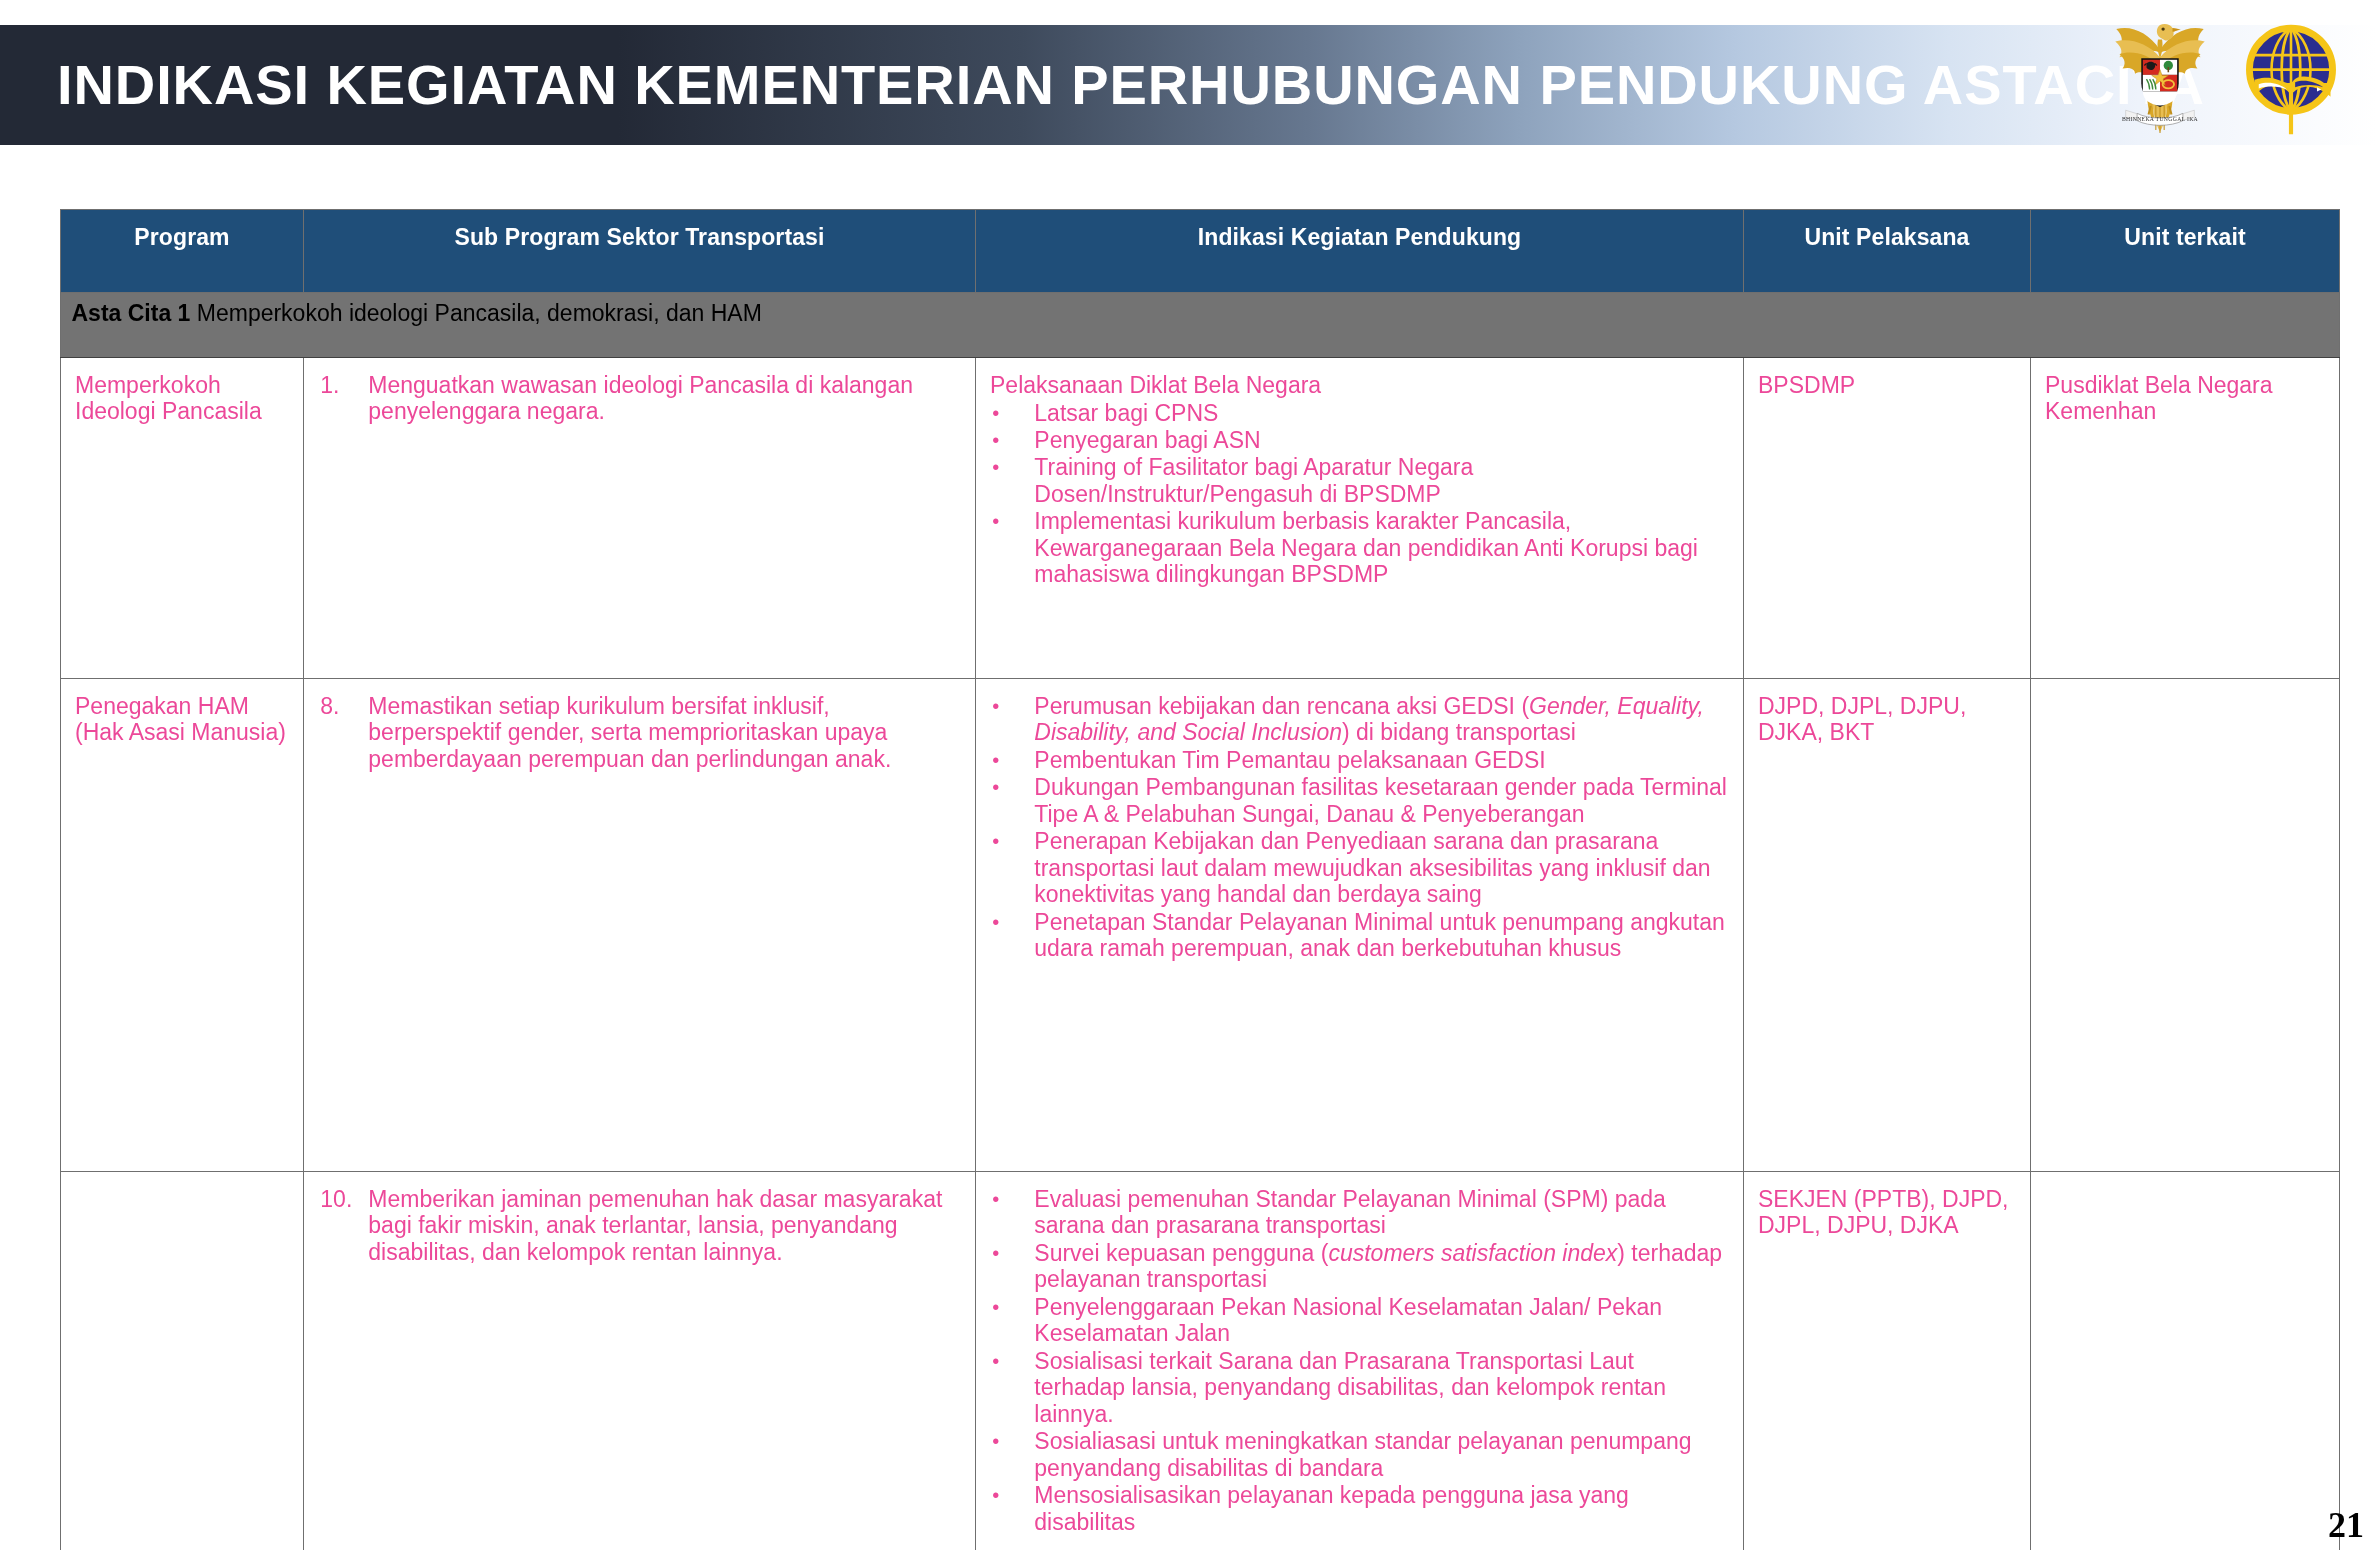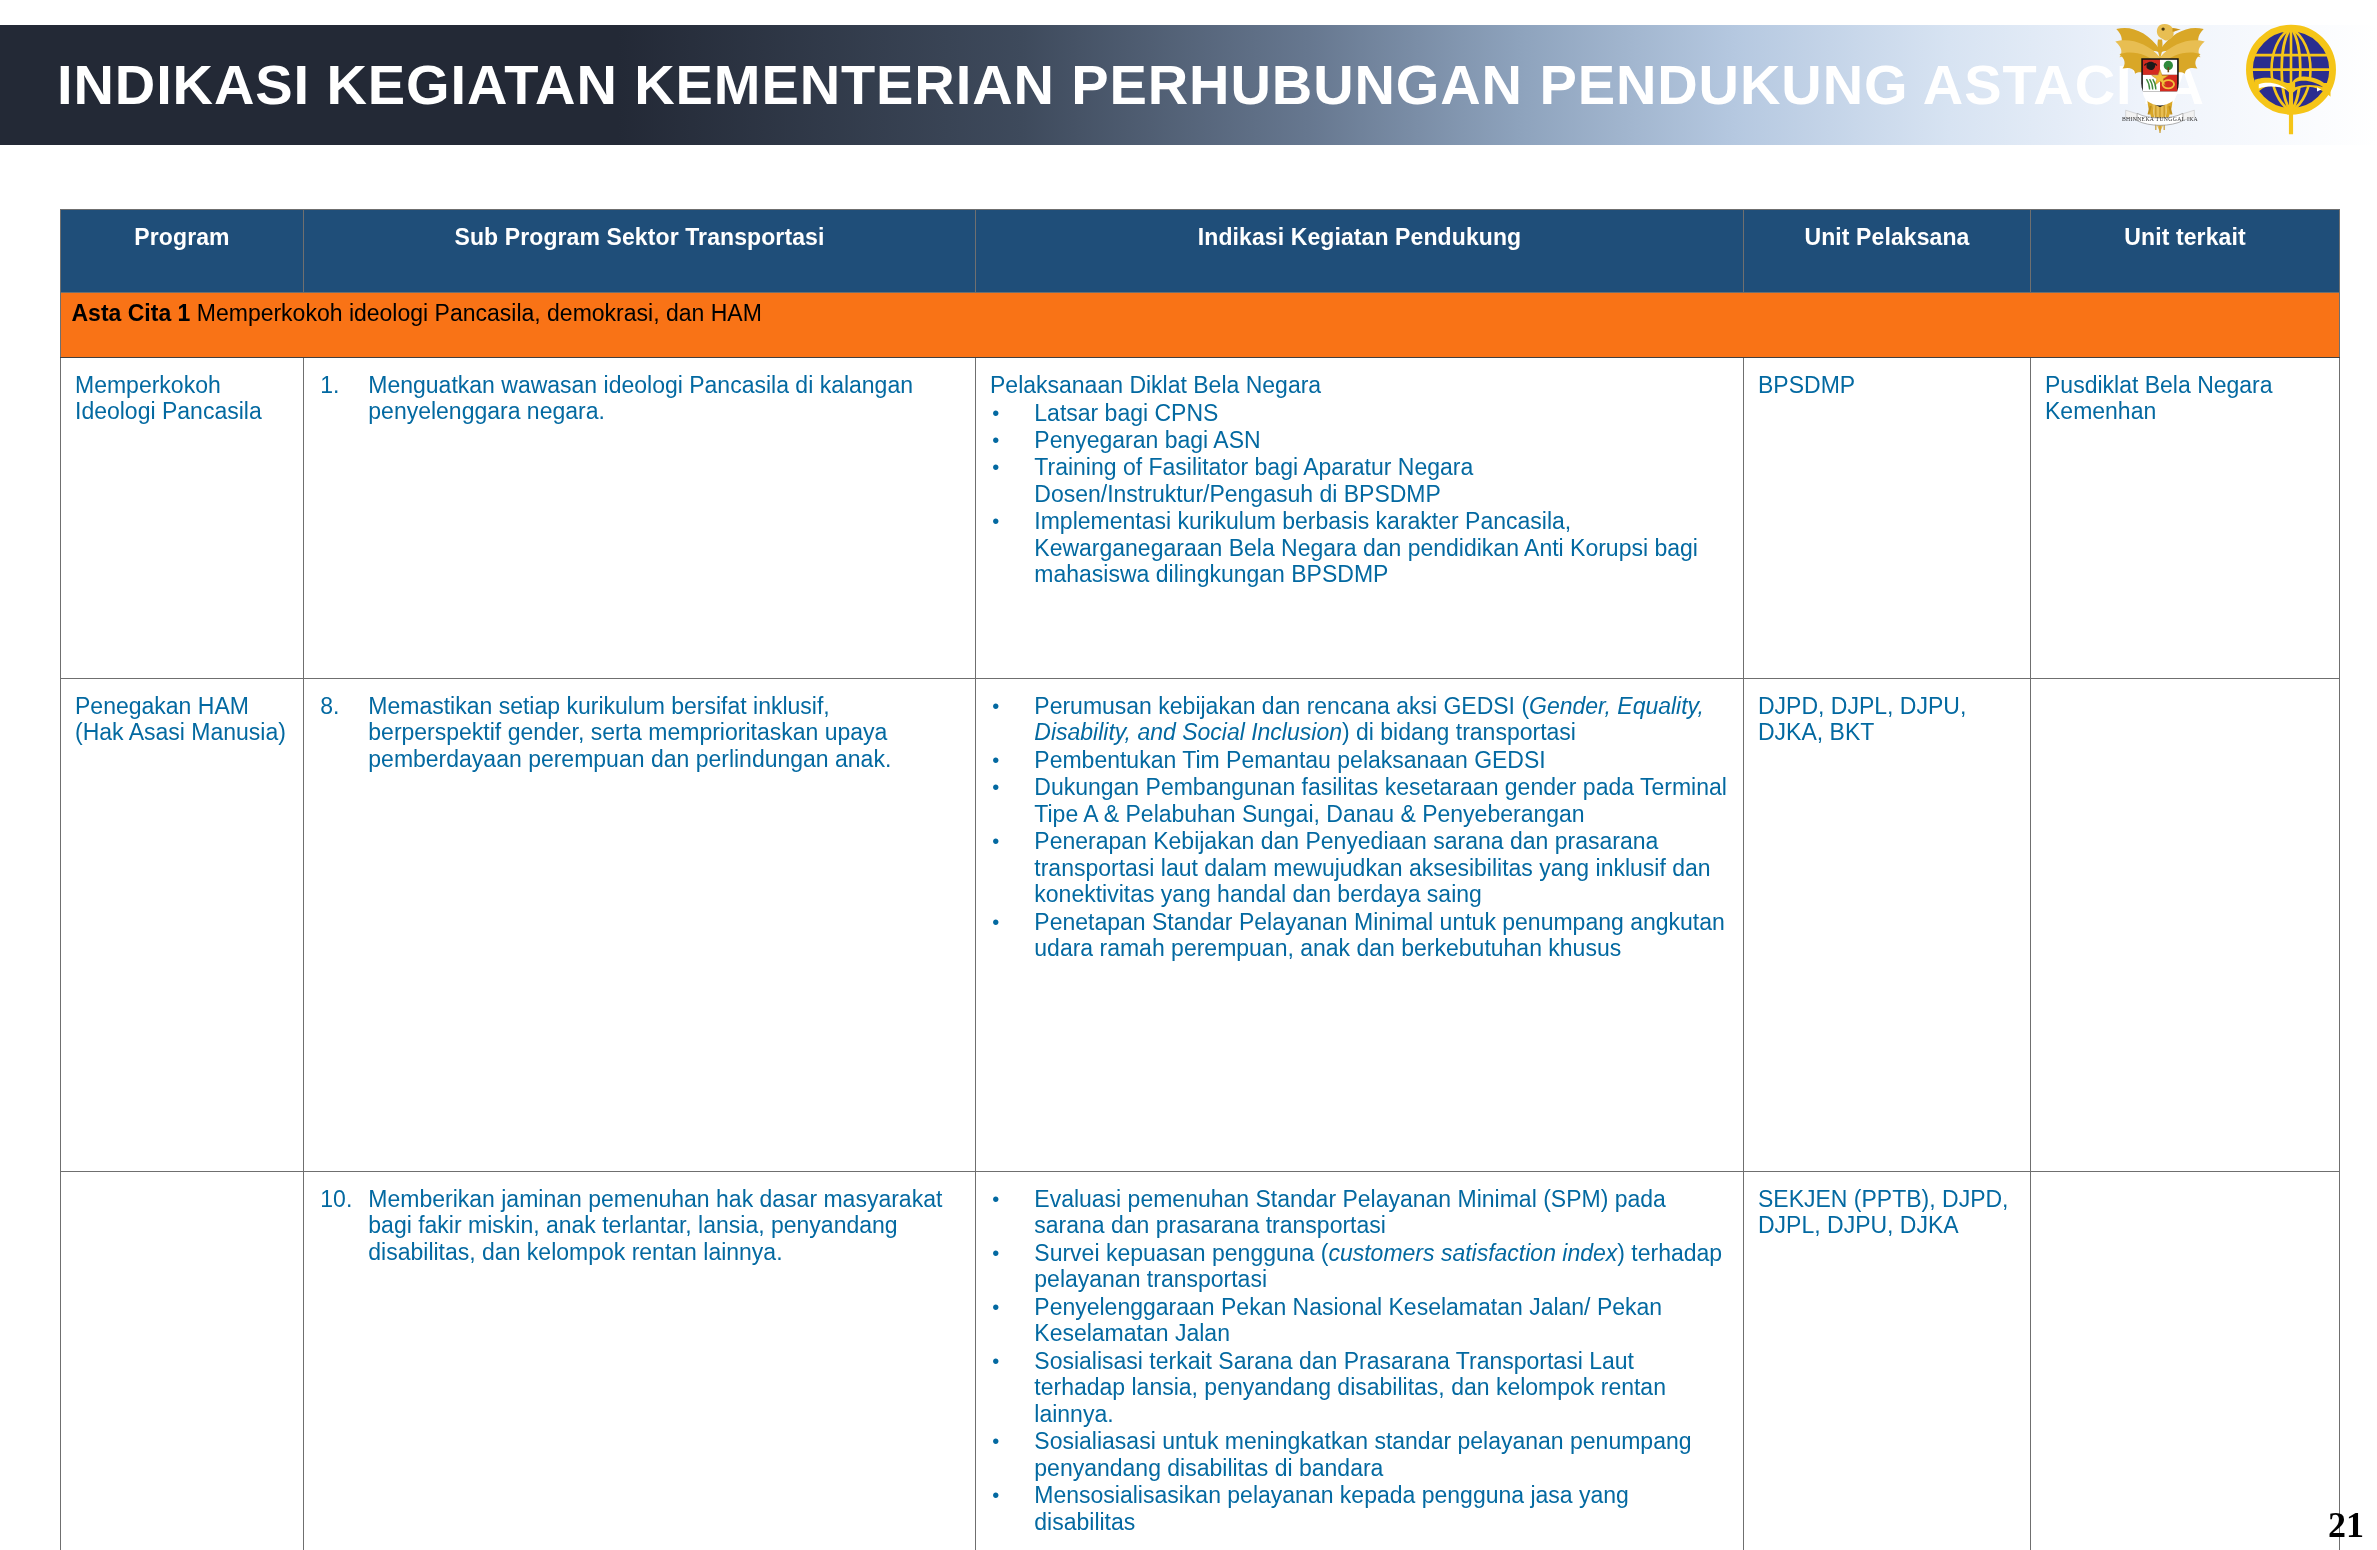--- a/index.html
+++ b/index.html
@@ -87,37 +87,37 @@
     text-align: center;
     height: 54px;
     border-color: #1F4E79;
     border-top: 1.8px solid #404040;
     border-bottom: 1.8px solid #404040;
     letter-spacing: 0.1px;
   }
   thead th + th { border-left: 1.2px solid #cfd9e6; }
 
   tr.section-row td {
-    background: #f97316;
+    background: #737373;
     height: 51px;
     padding: 7px 10.5px 5.8px 10.5px;
     font-size: 23px;
     color: #000000;
     border-left: 1.2px solid #6f6f6f;
     border-right: 1.2px solid #6f6f6f;
     border-top: none;
     border-bottom: 1.8px solid #404040;
   }
   .section-label { font-weight: bold; }
 
   td.cell {
     padding: 8.2px 9.3px 8.2px 10.5px;
     font-size: 23px;
     line-height: 1.16;
-    color: #0369a1;
+    color: #ec4899;
   }
   td.cell-prog { padding-left: 13px; }
 
   
   .num-item { display: flex; }
   .num-item .num {
     flex: 0 0 48px;
     text-align: left;
     padding-left: 2.3px;
   }

